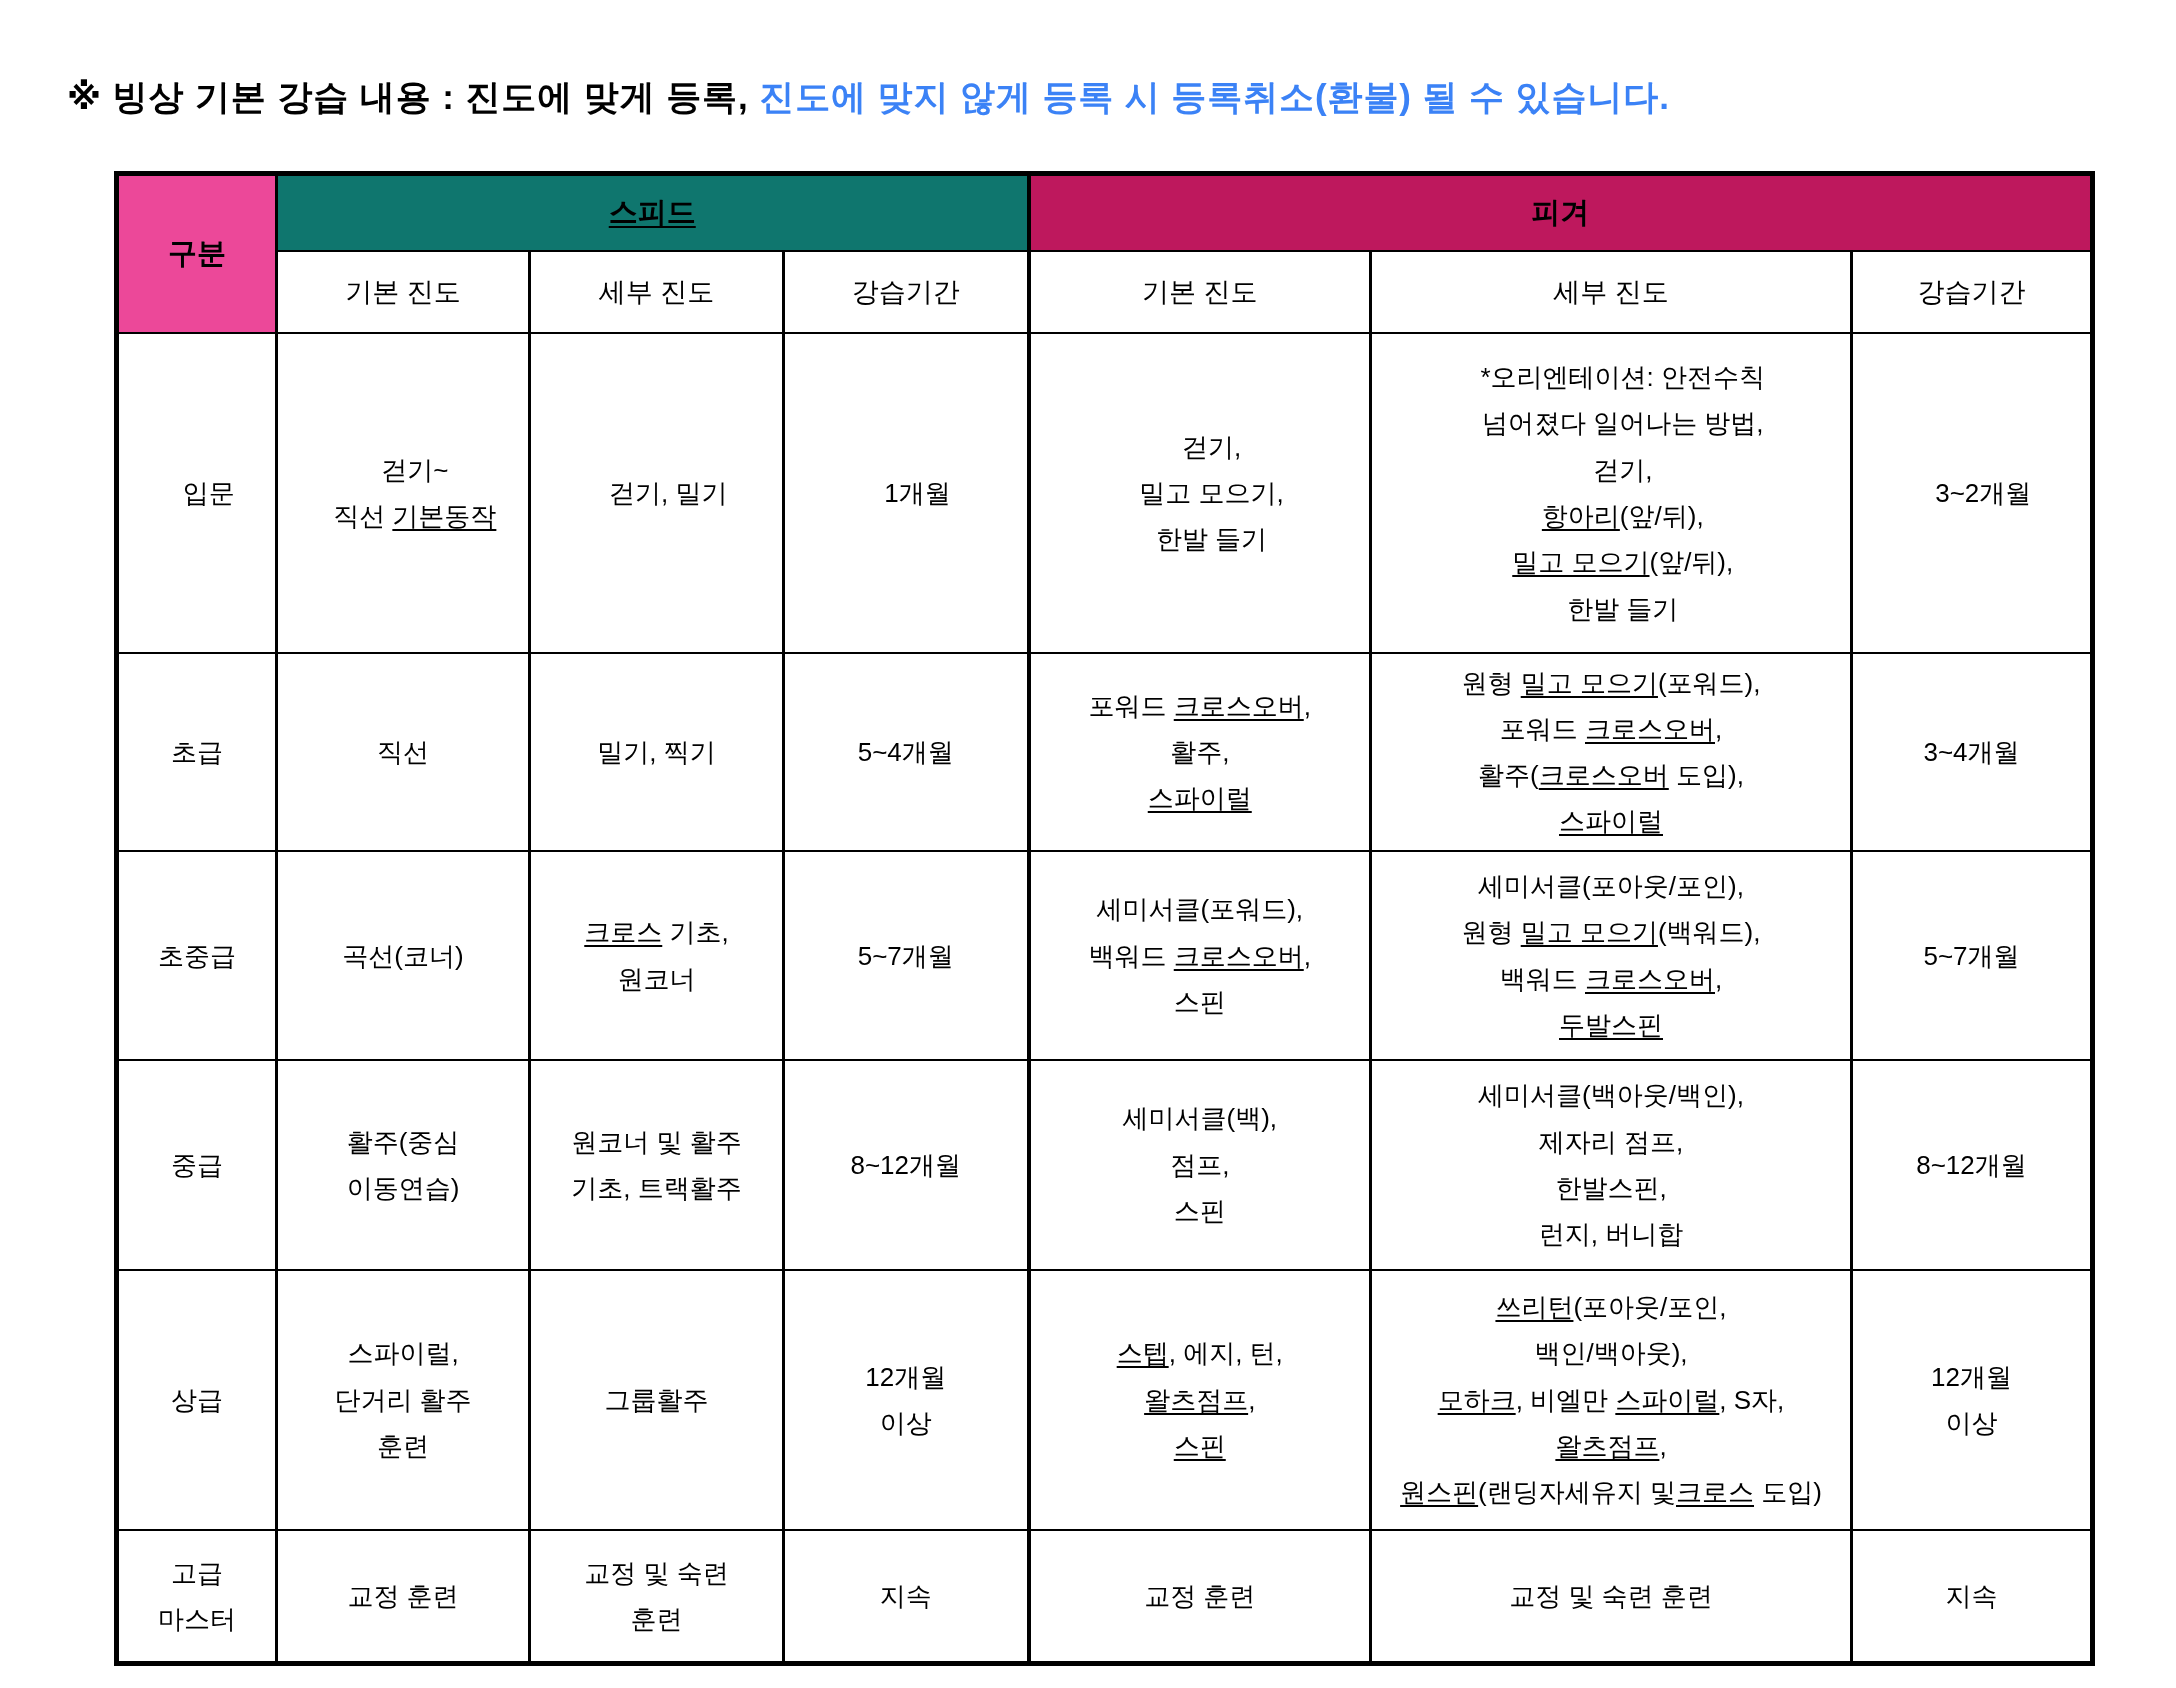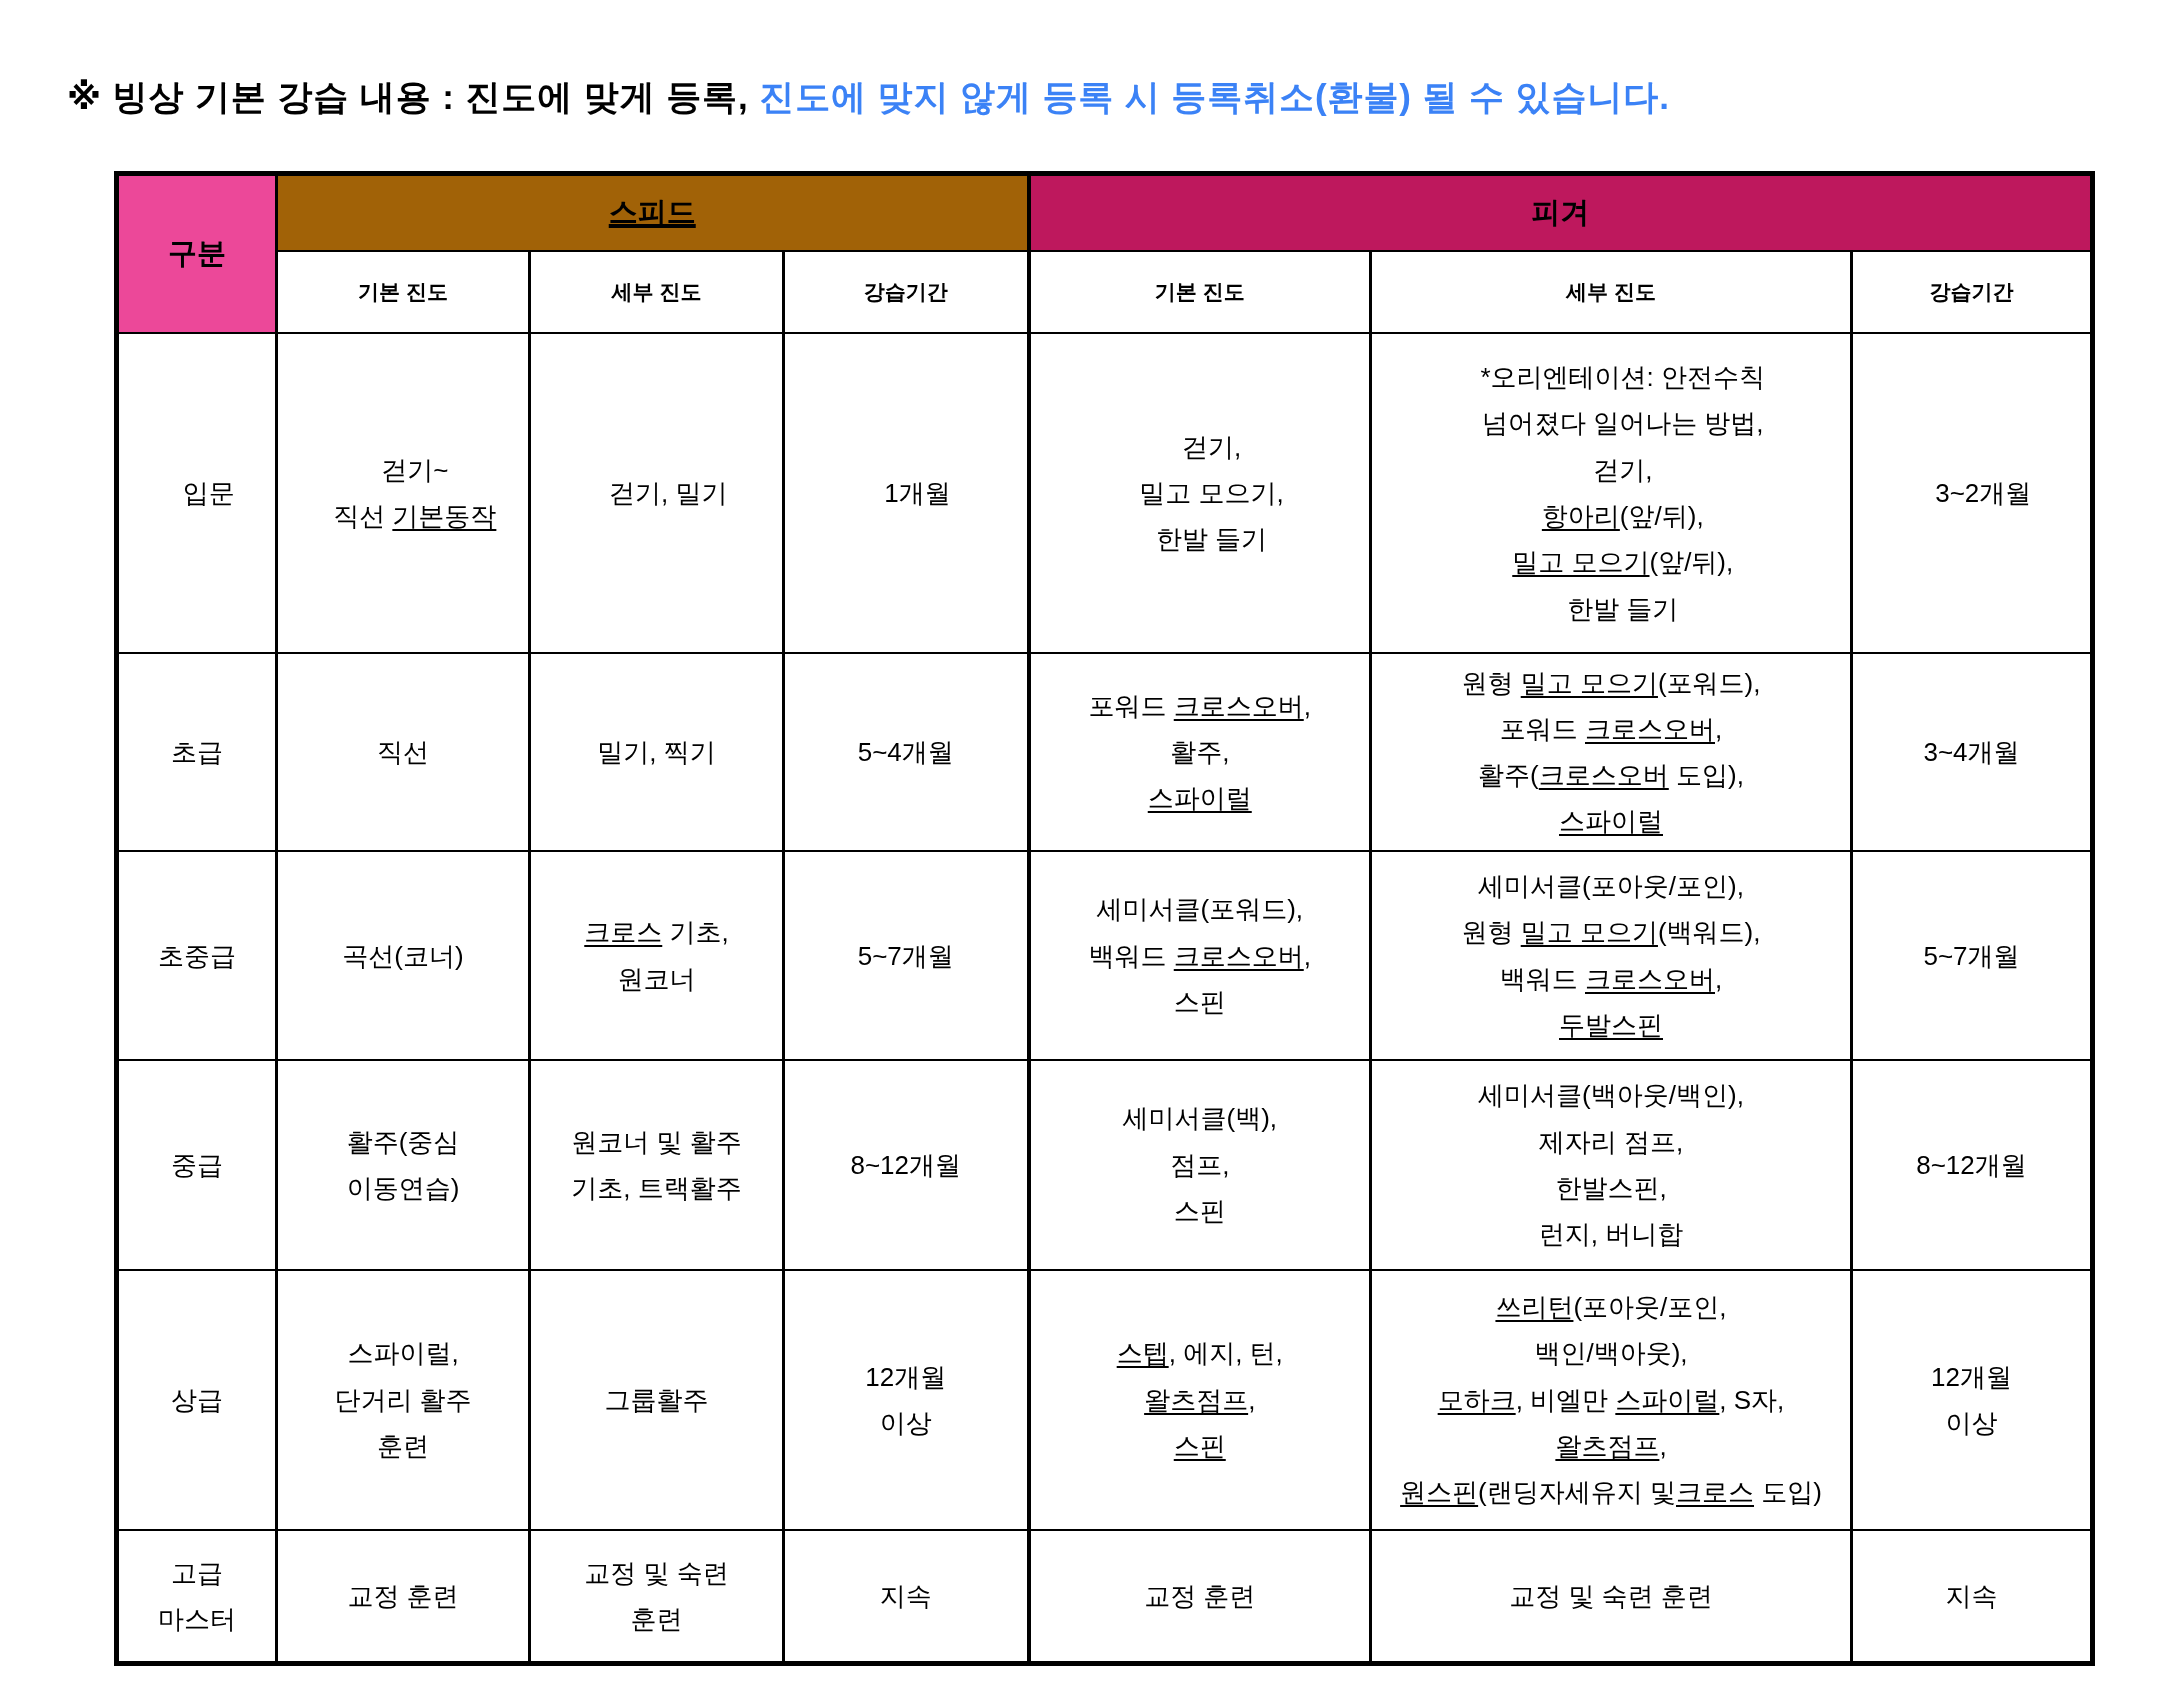--- a/index.html
+++ b/index.html
@@ -22,23 +22,23 @@
   }
   td{
     border:2.6px solid #000;border-left-width:3.5px;border-right-width:3.5px;
     text-align:center;vertical-align:middle;
     font-size:26px;line-height:1.78;
     padding:1.8px 3.5px;overflow:hidden;
   }
   td.thinL{border-left-width:1.8px;}
   td.secL{border-left-width:4.4px;}
   tr.band td{height:70px;font-size:29px;font-weight:bold;}
-  tr.hdr2 td{height:77px;font-size:21px;font-weight:bold;}
+  tr.hdr2 td{height:77px;font-size:27px;font-weight:normal;}
   td.corner{font-size:29px;font-weight:bold;background:#ec4899;}
-  td.speed-band{background:#a16207;text-decoration:underline;}
+  td.speed-band{background:#0f766e;}
   td.figure-band{background:#be185d;}
   tr.r0 td{height:314px;padding-left:27px;}
   tr.r1 td{height:193px;}
   tr.r2 td{height:203px;}
   tr.r3 td{height:204px;}
   tr.r4 td{height:255px;}
   tr.r5 td{height:126px;}
   .ln{display:block;}
   u{text-underline-offset:3.5px;}
   col.c-level{width:160px;}

